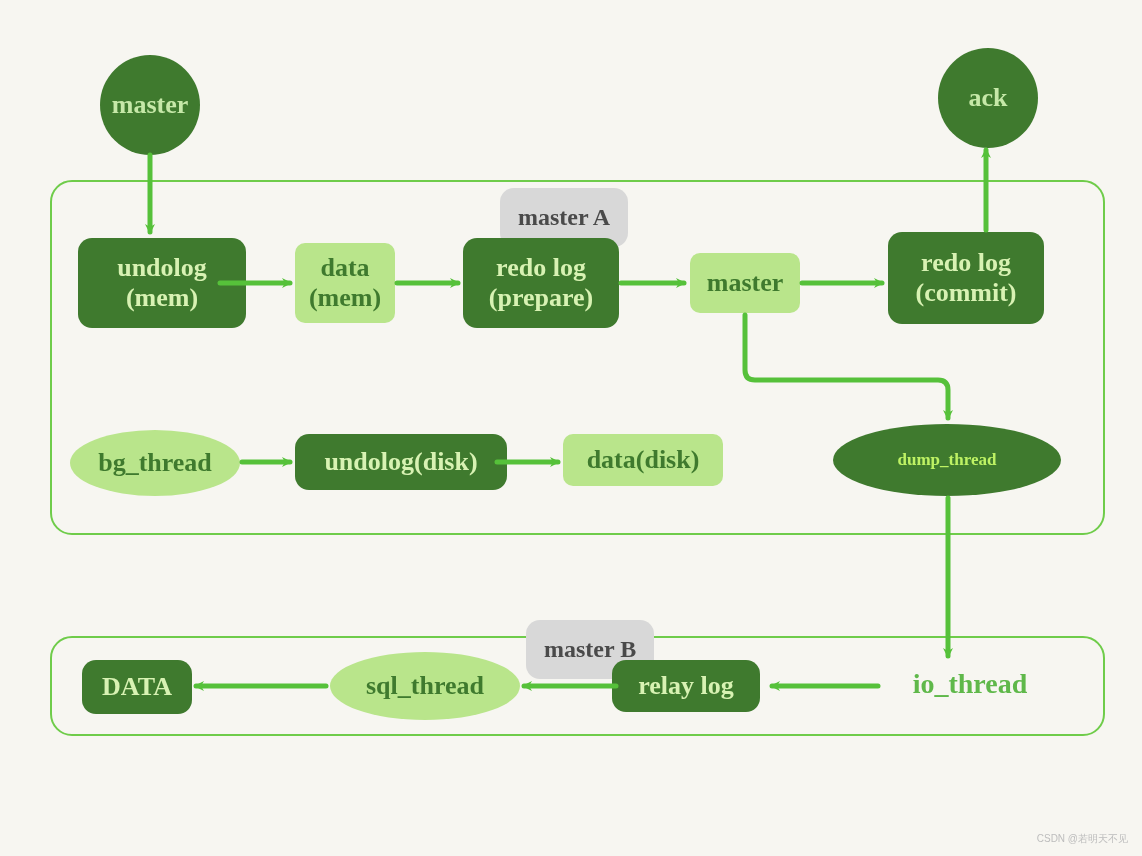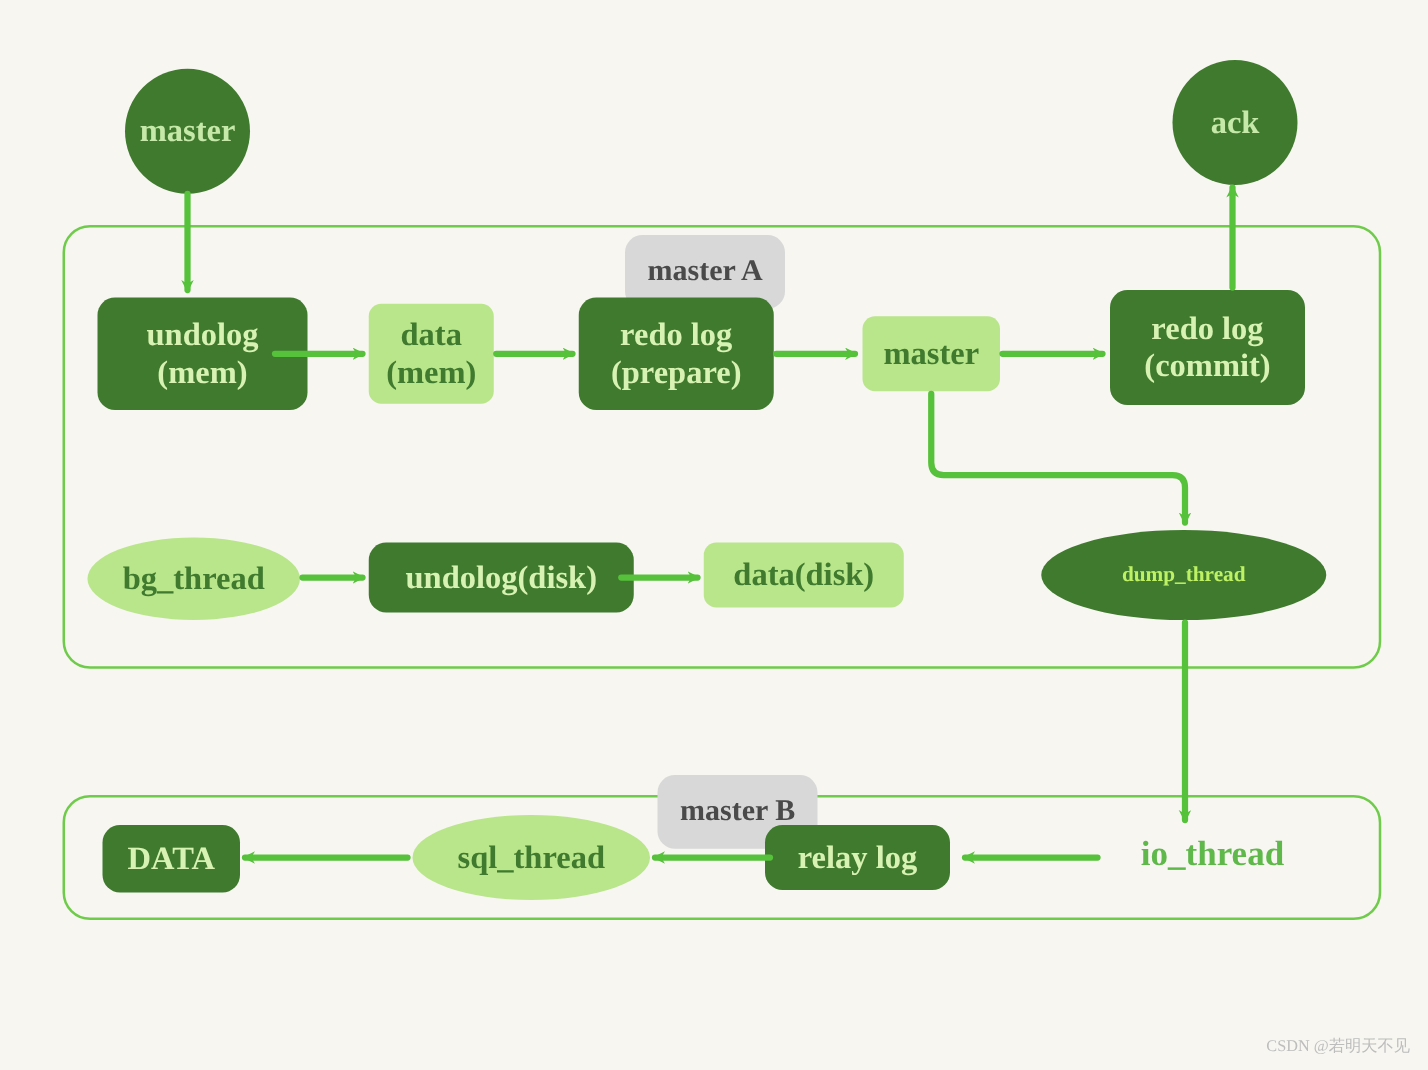--- a/index.html
+++ b/index.html
@@ -70,22 +70,22 @@
     border-radius: 14px;
     padding: 16px 18px;
     font-size: 24px;
     font-weight: bold;
   }
   .watermark {
     position: absolute;
     right: 14px;
     bottom: 10px;
     color: #bdbdbd;
-    font-family: Liberation Serif, serif;
-    font-size: 13px;
+    font-family: Liberation Sans, sans-serif;
+    font-size: 10px;
     font-weight: normal;
   }
   svg.arrows {
     position: absolute;
     left: 0; top: 0;
     width: 1142px; height: 856px;
     pointer-events: none;
   }
 </style>
 </head>

